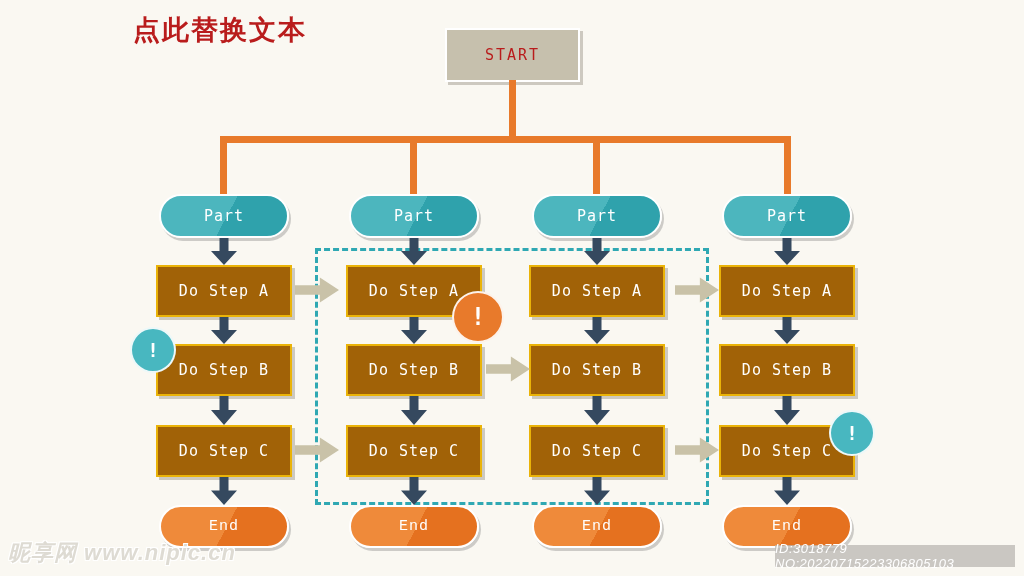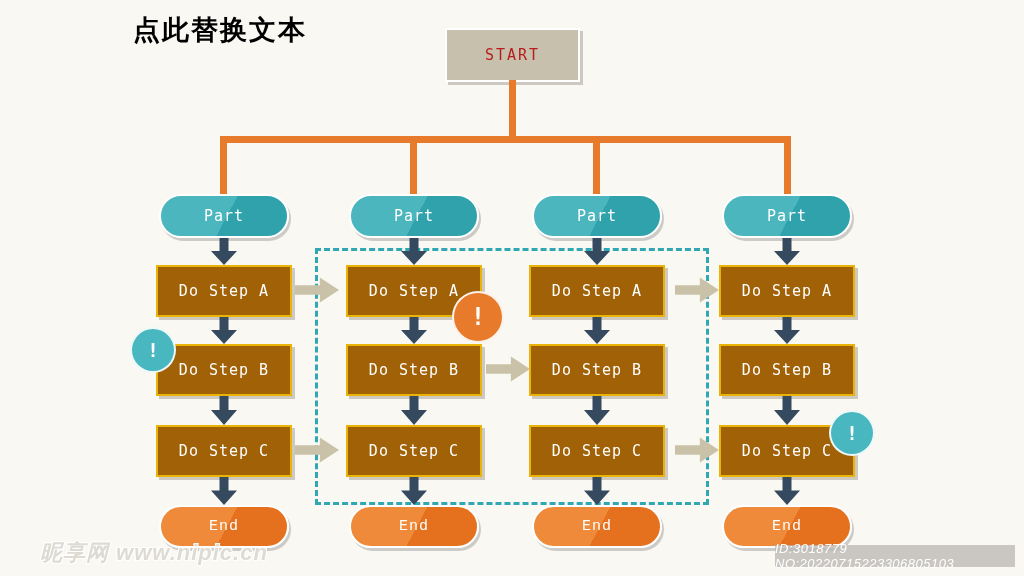--- a/index.html
+++ b/index.html
@@ -5,21 +5,21 @@
   html,body{margin:0;padding:0;}
   body{
     width:1024px;height:576px;position:relative;overflow:hidden;
     background:#faf8f2;
     font-family:"DejaVu Sans Mono","Liberation Mono",monospace;
   }
   
   .page-title{
     position:absolute;left:133px;top:12px;
     font-family:"Liberation Sans","DejaVu Sans",sans-serif;
-    font-weight:bold;font-size:27px;color:#000000;letter-spacing:2px;
+    font-weight:bold;font-size:27px;color:#b91c1c;letter-spacing:2px;
   }
   
   .start-box{
     position:absolute;left:445px;top:28px;width:131px;height:50px;
     background:#c6c0ad;border:2px solid #fff;
     box-shadow:3px 3px 0 rgba(150,145,130,.45);
     color:#b91c1c;font-size:15px;letter-spacing:2px;
     display:flex;align-items:center;justify-content:center;
   }
   
@@ -76,21 +76,21 @@
   .badge-teal{background:#48b7c0;}
   .badge-orange{background:#e87a2b;}
   .badge-1{left:130px;top:327px;width:42px;height:42px;font-size:20px;}
   .badge-2{left:452px;top:291px;width:48px;height:48px;font-size:24px;}
   .badge-3{left:829px;top:410px;width:42px;height:42px;font-size:20px;}
   
   .watermark{
     position:absolute;left:8px;top:538px;
     font-family:"Liberation Sans","DejaVu Sans",sans-serif;
     font-style:italic;font-weight:bold;font-size:22px;letter-spacing:1px;
-    color:#dedbd3;text-shadow:1px 1px 0 #fff,-1px -1px 0 #fff,1px -1px 0 #fff,-1px 1px 0 #fff;margin-left:32px;
+    color:#dedbd3;text-shadow:1px 1px 0 #fff,-1px -1px 0 #fff,1px -1px 0 #fff,-1px 1px 0 #fff;
   }
   .footer-id{
     position:absolute;left:775px;top:545px;width:240px;height:22px;
     background:rgba(185,183,177,.75);color:#fff;font-size:13px;
     font-family:"Liberation Sans","DejaVu Sans",sans-serif;
     display:flex;align-items:center;justify-content:center;letter-spacing:.5px;font-style:italic;
   }
 </style>
 </head>
 <body>

